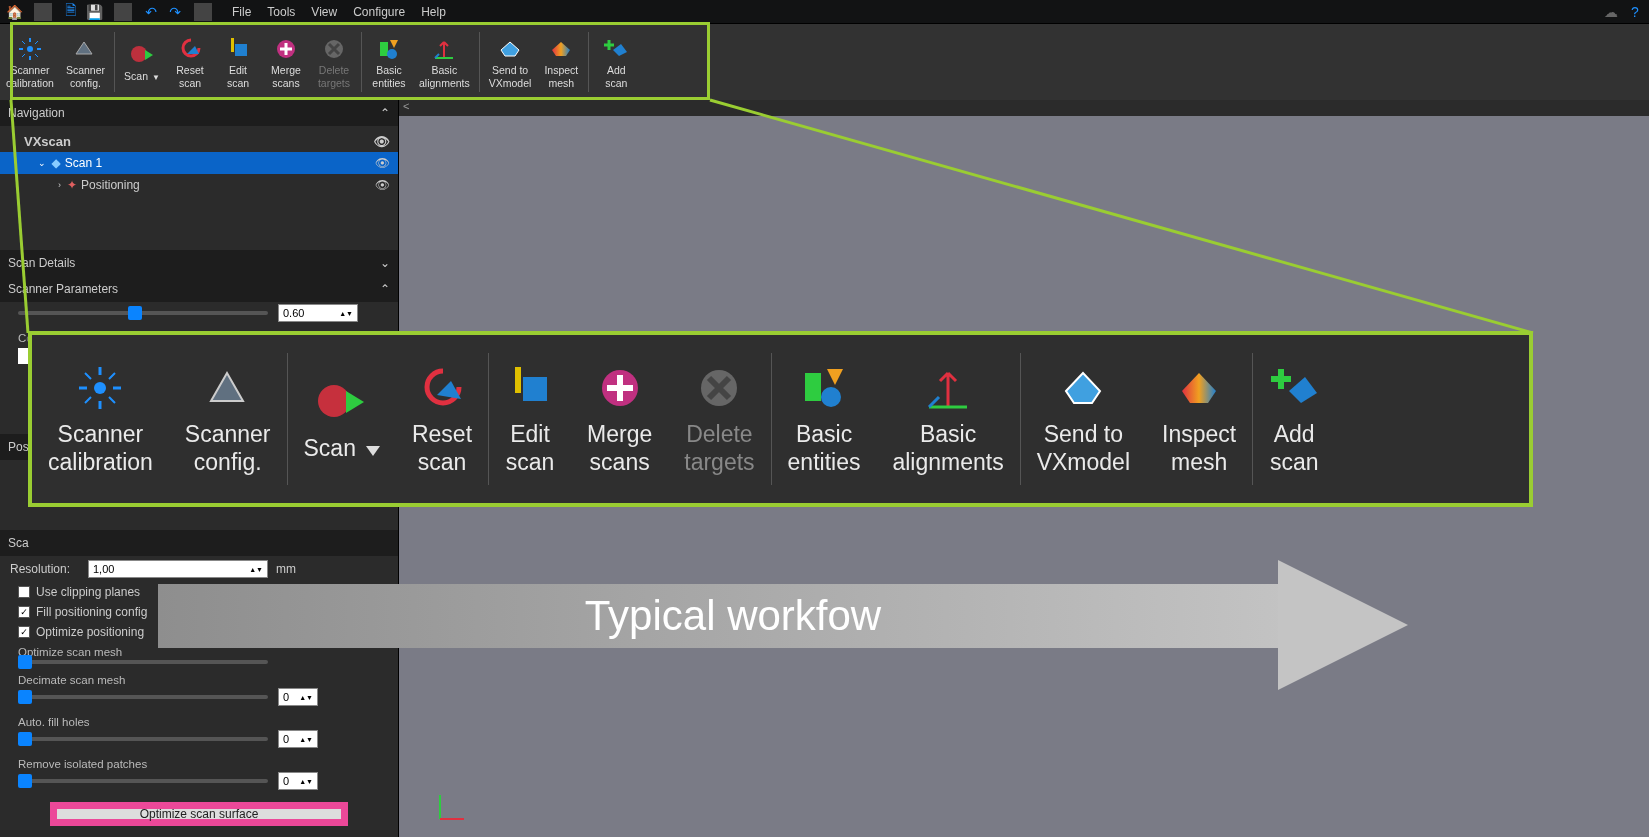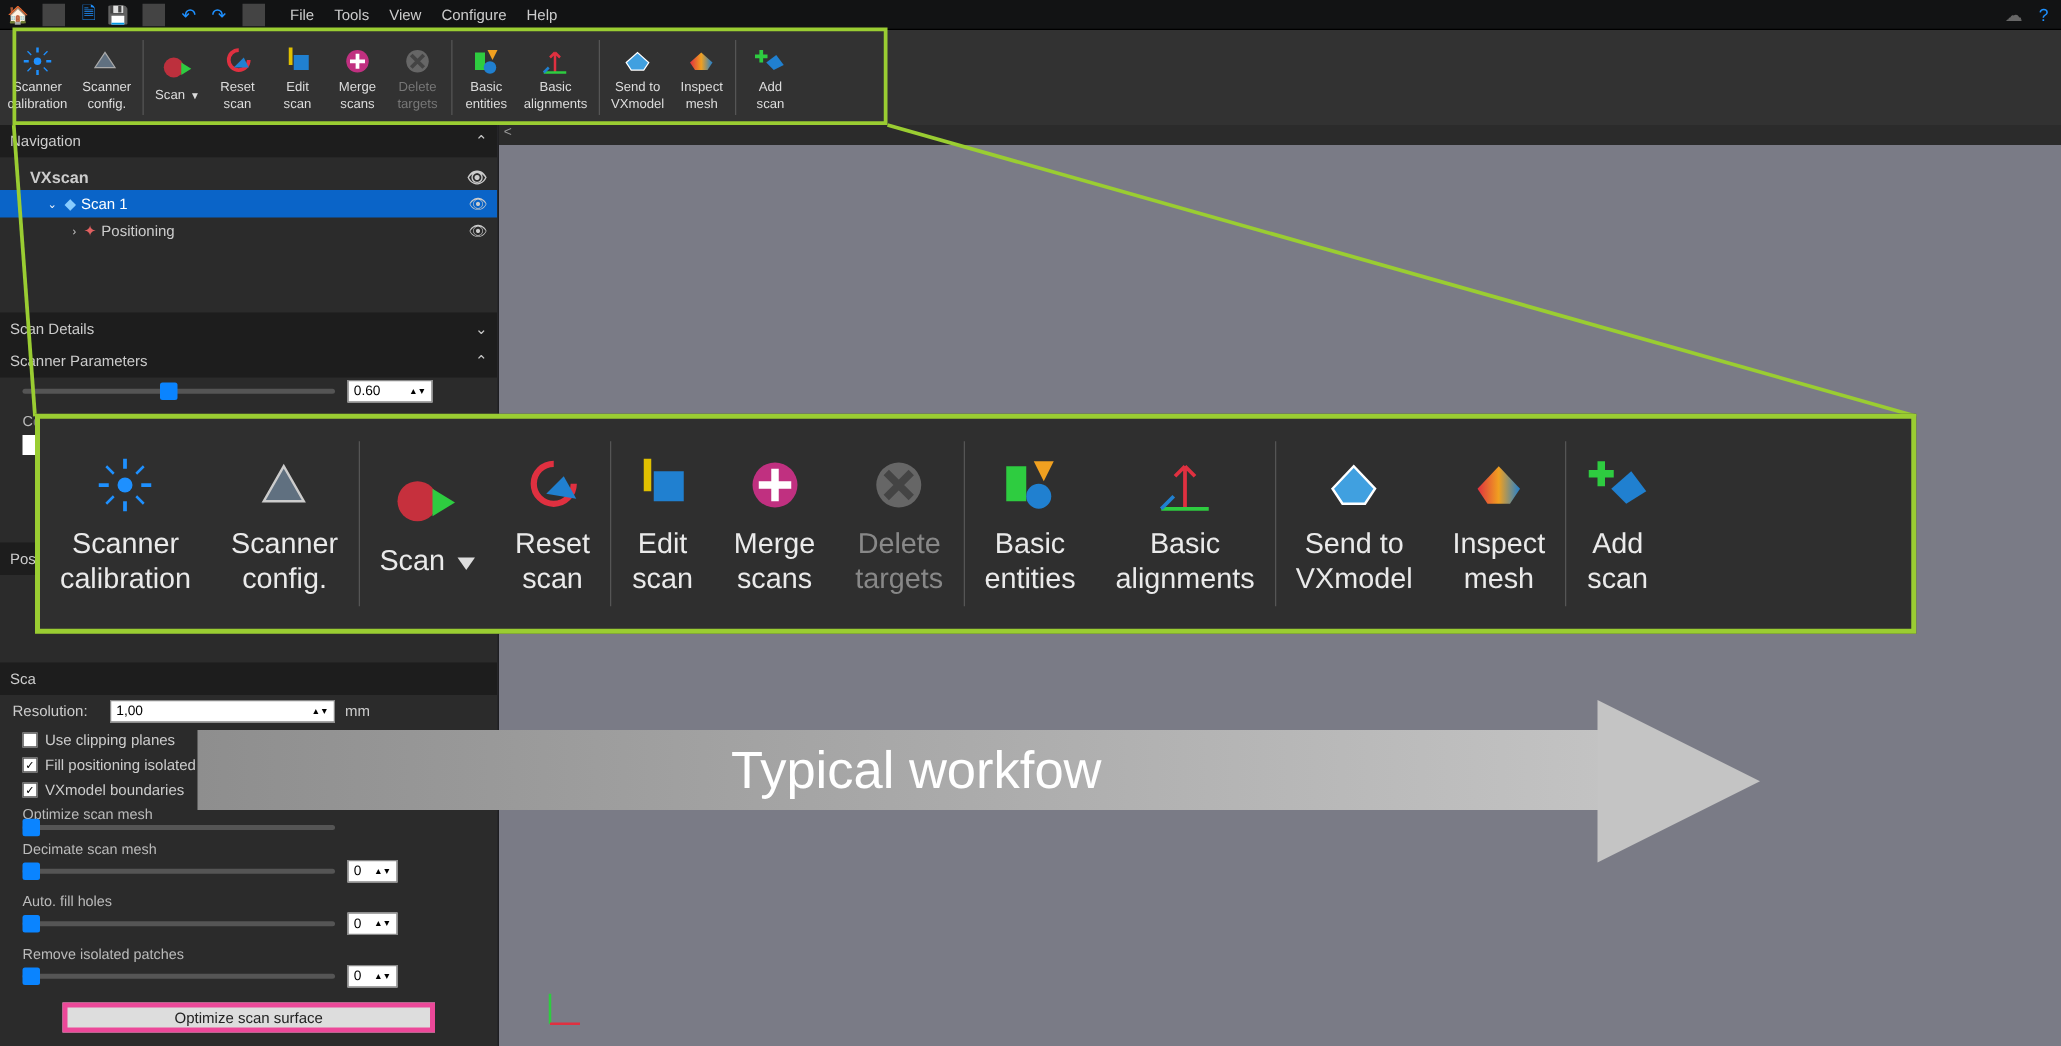--- a/index.html
+++ b/index.html
@@ -26,27 +26,27 @@
 .nav-row{display:flex;align-items:center;height:22px;font-size:12px;padding-right:8px}
 .nav-row.root{font-weight:bold;font-size:13px;padding-left:24px}
 .nav-row.sel{background:#0a64c8;color:#fff;padding-left:38px}
 .nav-row.sub{padding-left:58px}
 .nav-row .eye{margin-left:auto;color:#ccc}
 .nav-spacer{height:50px}
 .field-row{display:flex;align-items:center;padding:4px 10px;font-size:12px;gap:8px}
 .field-row label{min-width:70px}
 .slider{flex:1;height:4px;background:#555;position:relative;border-radius:2px}
 .slider .thumb{position:absolute;width:14px;height:14px;background:#0a84ff;top:-5px;border-radius:2px}
-.numfield{width:68px;height:18px;background:#fff;color:#000;font-size:11px;padding:0 4px;display:flex;align-items:center;justify-content:space-between;border:1px solid #888}
+.numfield{width:80px;height:18px;background:#fff;color:#000;font-size:11px;padding:0 4px;display:flex;align-items:center;justify-content:space-between;border:1px solid #888}
 .chk-row{display:flex;align-items:center;padding:3px 18px;font-size:12px;gap:6px}
 .chk{width:12px;height:12px;background:#fff;border:1px solid #555;display:flex;align-items:center;justify-content:center;font-size:9px;color:#000}
 .section-label{font-size:11.5px;color:#bbb;padding:4px 18px 0}
 .mini-slider{margin:2px 18px 6px;display:flex;align-items:center;gap:10px}
 .mini-slider .slider{flex:0 0 250px}
-.btn-wide{margin:6px 50px;height:24px;background:#ddd;color:#222;font-size:12px;display:flex;align-items:center;justify-content:center;border:4px solid #ec4899}
+.btn-wide{margin:6px 50px;height:24px;background:#ddd;color:#222;font-size:12px;display:flex;align-items:center;justify-content:center;border:7px solid #ec4899}
 .viewport{flex:1;background:#7a7b86;position:relative;border-left:1px solid #000}
 .vp-header-strip{height:16px;background:#2b2b2b;color:#999;font-size:11px;padding-left:4px}
 
 
 .callout{position:absolute;left:28px;top:331px;width:1505px;height:176px;background:#2f2f2f;border:4px solid #9acd32;display:flex;z-index:50}
 .co-item{display:flex;flex-direction:column;align-items:center;justify-content:center;flex:0 0 auto;padding:0 16px}
 .co-item .cic{height:54px;display:flex;align-items:center;justify-content:center;margin-bottom:6px}
 .co-item .clab{font-size:23px;color:#eaeaea;text-align:center;line-height:1.2}
 .co-item.disabled .clab{color:#888}
 .co-sep{width:1px;background:#555;margin:18px 0}
@@ -277,25 +277,25 @@
           <span style="font-size:7px">▲▼</span>
       </div>
       <span>mm</span>
     </div>
     <div class="chk-row">
       <div class="chk"></div>
       <span>Use clipping planes</span>
     </div>
     <div class="chk-row">
       <div class="chk">✓</div>
-      <span>Fill positioning isolated</span>
+      <span>Fill positioning config</span>
     </div>
     <div class="chk-row">
       <div class="chk">✓</div>
-      <span>VXmodel boundaries</span>
+      <span>Optimize positioning</span>
     </div>
 
     <div class="section-label">Optimize scan mesh</div>
     <div class="mini-slider">
         <div class="slider">
           <div class="thumb" style="left:0"></div>
         </div>
       </div>
 
     <div class="section-label">Decimate scan mesh</div>

